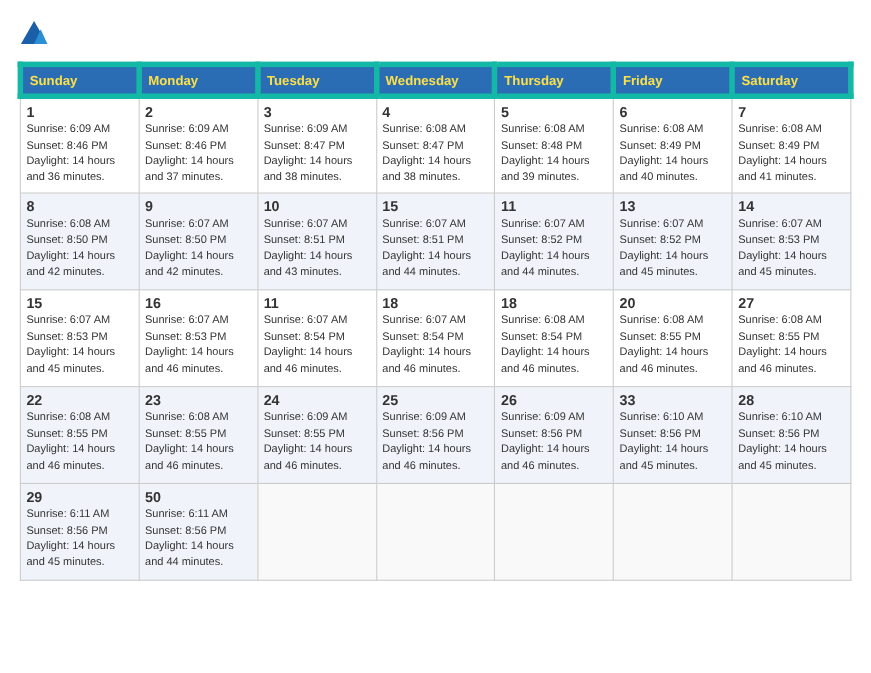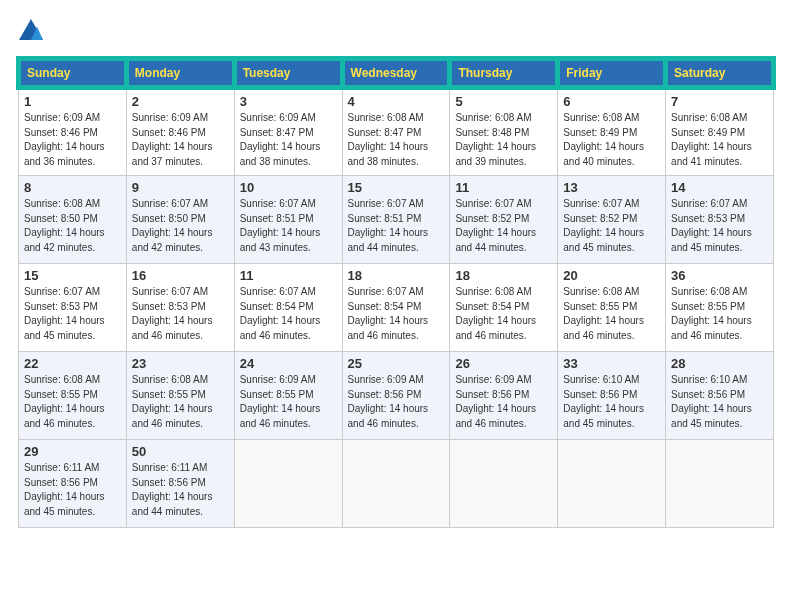--- a/index.html
+++ b/index.html
@@ -207,21 +207,21 @@
           </td>
           <td>
             <span class="day-num">18</span>
             <div class="day-info">Sunrise: 6:08 AM<br>Sunset: 8:54 PM<br>Daylight: 14 hours and 46 minutes.</div>
           </td>
           <td>
             <span class="day-num">20</span>
             <div class="day-info">Sunrise: 6:08 AM<br>Sunset: 8:55 PM<br>Daylight: 14 hours and 46 minutes.</div>
           </td>
           <td>
-            <span class="day-num">36</span>
+            <span class="day-num">27</span>
             <div class="day-info">Sunrise: 6:08 AM<br>Sunset: 8:55 PM<br>Daylight: 14 hours and 46 minutes.</div>
           </td>
         </tr>
         <tr>
           <td>
             <span class="day-num">22</span>
             <div class="day-info">Sunrise: 6:08 AM<br>Sunset: 8:55 PM<br>Daylight: 14 hours and 46 minutes.</div>
           </td>
           <td>
             <span class="day-num">23</span>

